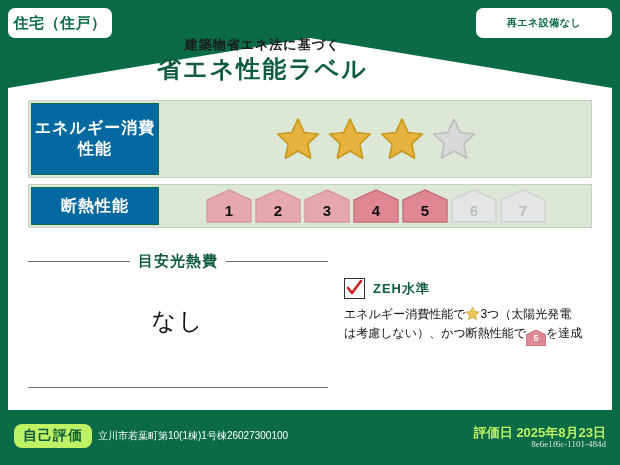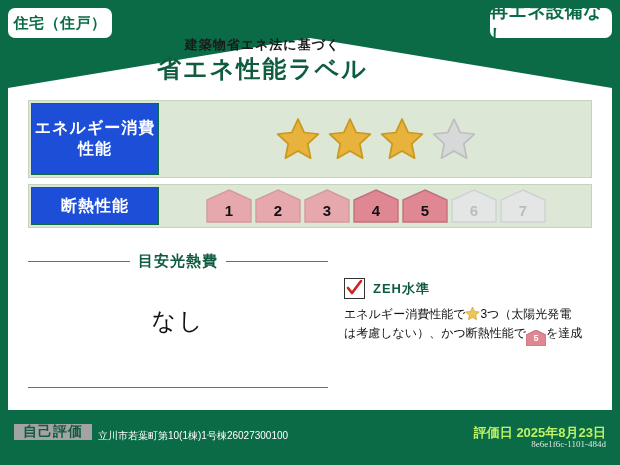--- a/index.html
+++ b/index.html
@@ -16,21 +16,21 @@
 
   
   .corner-badge{
     position:absolute;background:#ffffff;color:#0b6b46;
     font-weight:bold;letter-spacing:.5px;
     display:flex;align-items:center;justify-content:center;
     box-sizing:border-box;
     border-radius:7px;
   }
   #badge-left{left:8px;top:8px;width:104px;height:30px;font-size:15px;}
-  #badge-right{right:8px;top:8px;width:122px;height:30px;font-size:18px;}
+  #badge-right{right:8px;top:8px;width:136px;height:30px;font-size:10px;}
 
   
   #roof{
     position:absolute;left:8px;top:38px;width:604px;height:62px;
   }
   #roof svg{display:block;}
 
   
   #body-sheet{
     position:absolute;left:8px;top:88px;width:604px;height:322px;
@@ -54,21 +54,21 @@
   
   #rows{
     position:absolute;left:28px;top:100px;width:564px;
   }
   .perf-row{
     display:flex;align-items:stretch;height:78px;margin-bottom:6px;
     background:#dce7d6;border:1px solid #c4d3bc;box-sizing:border-box;
   }
   .perf-row.short{height:44px;}
   .row-label{
-    width:128px;flex:0 0 128px;background:#1d4ed8;color:#fff;
+    width:128px;flex:0 0 128px;background:#0369a1;color:#fff;
     display:flex;align-items:center;justify-content:center;text-align:center;
     font-size:16px;font-weight:bold;line-height:1.3;letter-spacing:1px;
     border:1px solid #0b6b46;box-sizing:border-box;margin:2px;
   }
   .row-body{
     flex:1;display:flex;align-items:center;justify-content:center;
   }
 
   
   .stars{display:flex;align-items:center;gap:6px;}
@@ -138,23 +138,23 @@
     position:relative;z-index:2;font-style:normal;font-size:9px;font-weight:bold;
     color:#fff;display:block;text-align:center;line-height:16px;
   }
 
   
   #footer{
     position:absolute;left:0;bottom:0;width:620px;height:55px;
     color:#fff;
   }
   #self-eval{
-    position:absolute;left:14px;top:14px;width:78px;height:16px;
-    background:#a3a3a3;color:#0f5c3f;font-size:14px;font-weight:bold;
-    display:flex;align-items:center;justify-content:center;letter-spacing:1px;
+    position:absolute;left:14px;top:14px;width:78px;height:24px;
+    background:#bef264;color:#0f5c3f;font-size:14px;font-weight:bold;
+    display:flex;align-items:center;justify-content:center;letter-spacing:1px;border-radius:8px;
   }
   #address{
     position:absolute;left:98px;top:19px;font-size:10px;color:#fff;
     letter-spacing:0px;white-space:nowrap;
   }
   #eval-date{
     position:absolute;right:14px;top:14px;font-size:13px;font-weight:bold;
     color:#bef264;white-space:nowrap;
   }
   #doc-code{

